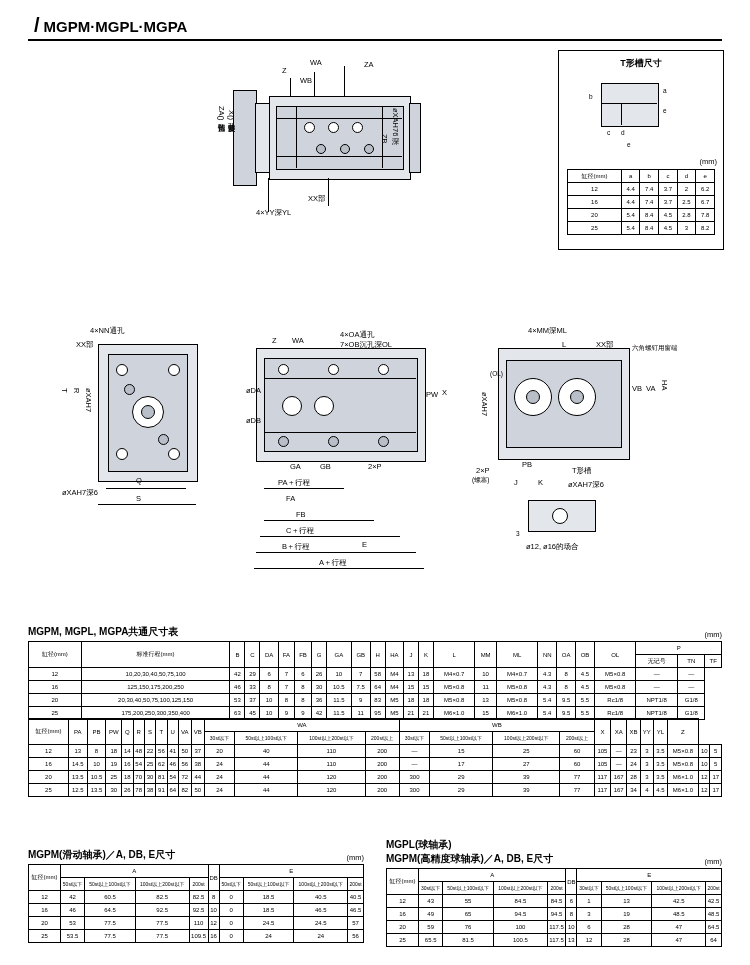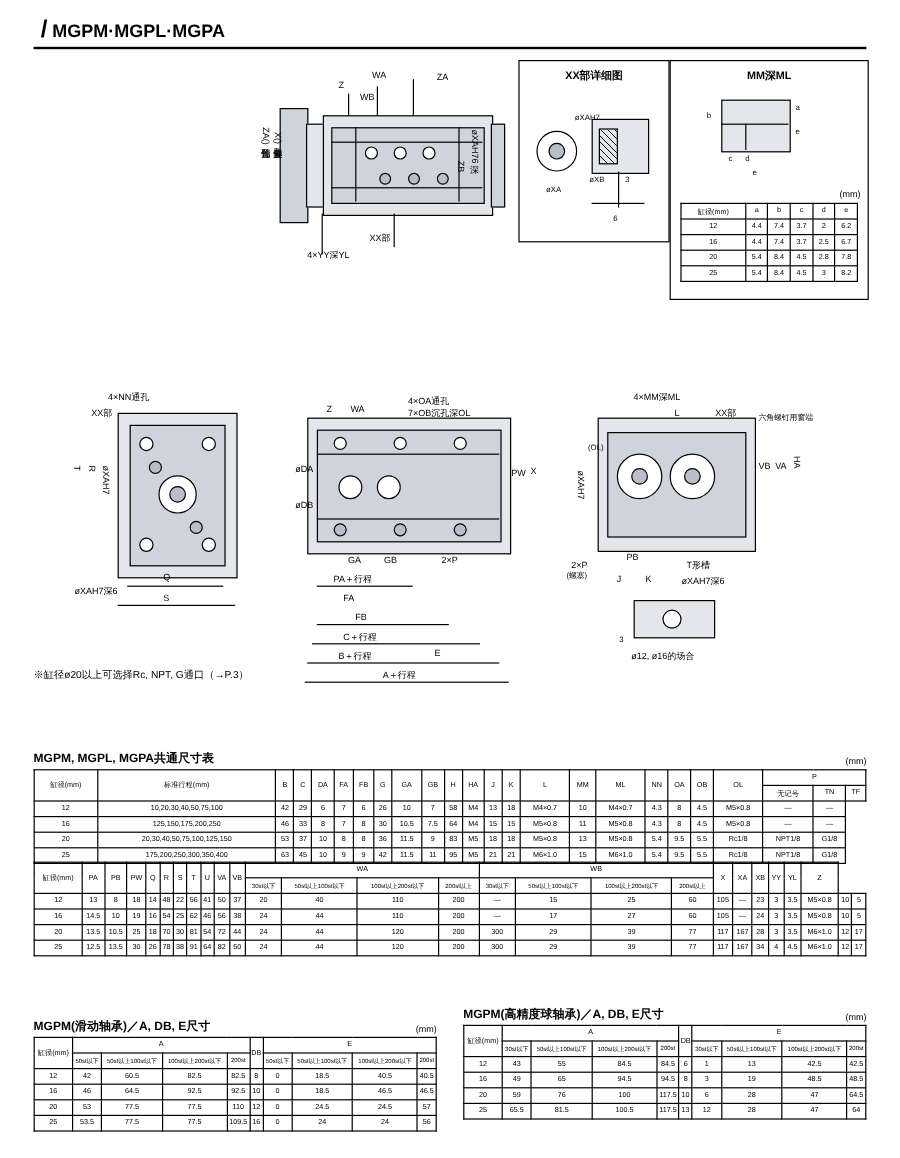--- a/index.html
+++ b/index.html
@@ -92,37 +92,23 @@
       <span class="lbl" style="left:272px;top:28px;">WB</span>
       <span class="lbl" style="left:336px;top:12px;">ZA</span>
       <span class="lbl vert" style="left:198px;top:62px;">X(安装孔位置)</span>
       <span class="lbl vert" style="left:188px;top:58px;">ZA(销孔位置)</span>
       <span class="lbl vert" style="left:362px;top:60px;">øXAH7深6</span>
       <span class="lbl vert" style="left:352px;top:86px;">ZB</span>
       <span class="lbl" style="left:228px;top:160px;">4×YY深YL</span>
       <span class="lbl" style="left:280px;top:146px;">XX部</span>
     </div>
 
-    <div class="dwg-box" style="left:404px;top:2px;width:124px;height:150px;">
-      <div style="text-align:center;font-size:9px;font-weight:bold;margin-top:6px;">XX部详细图</div>
-      <div class="circ" style="left:14px;top:58px;width:32px;height:32px;"></div>
-      <div class="circf" style="left:24px;top:68px;width:12px;height:12px;"></div>
-      <div class="blk2" style="left:60px;top:48px;width:46px;height:44px;"></div>
-      <div class="hatch" style="left:66px;top:56px;width:14px;height:28px;"></div>
-      <span class="lbl-s" style="left:46px;top:44px;">øXAH7</span>
-      <span class="lbl-s" style="left:58px;top:96px;">øXB</span>
-      <span class="lbl-s" style="left:22px;top:104px;">øXA</span>
-      <span class="lbl-s" style="left:88px;top:96px;">3</span>
-      <span class="lbl-s" style="left:78px;top:128px;">6</span>
-      <div class="ln" style="left:82px;top:92px;width:1px;height:30px;"></div>
-      <div class="ln" style="left:60px;top:118px;width:44px;height:1px;"></div>
-    </div>
 
     <div class="dwg-box" style="left:530px;top:2px;width:164px;height:198px;">
-      <div style="text-align:center;font-size:9px;font-weight:bold;margin-top:6px;">MM深ML</div>
+      <div style="text-align:center;font-size:9px;font-weight:bold;margin-top:6px;">T形槽尺寸</div>
 
       <div class="blk2" style="left:42px;top:32px;width:56px;height:42px;"></div>
       <div class="ln" style="left:42px;top:52px;width:56px;height:1px;"></div>
       <div class="ln" style="left:62px;top:52px;width:1px;height:22px;"></div>
       <span class="lbl-s" style="left:30px;top:42px;">b</span>
       <span class="lbl-s" style="left:104px;top:36px;">a</span>
       <span class="lbl-s" style="left:104px;top:56px;">e</span>
       <span class="lbl-s" style="left:48px;top:78px;">c</span>
       <span class="lbl-s" style="left:62px;top:78px;">d</span>
       <span class="lbl-s" style="left:68px;top:90px;">e</span>
@@ -262,21 +248,20 @@
       <span class="lbl" style="left:540px;top:432px;">øXAH7深6</span>
 
       <div class="blk2" style="left:500px;top:452px;width:66px;height:30px;"></div>
       <div class="circ" style="left:524px;top:460px;width:14px;height:14px;"></div>
       <span class="lbl-s" style="left:488px;top:482px;">3</span>
       <span class="lbl" style="left:498px;top:494px;">ø12, ø16的场合</span>
     </div>
   </div>
 
   <div class="notes">
-    <div>※缸径ø20以上可选择Rc, NPT, G通口（→P.3）</div>
   </div>
 
   <div class="sec" style="left:28px;top:625px;width:694px;">
     <div style="display:flex;justify-content:space-between;align-items:flex-end;">
       <span class="tbl-title">MGPM, MGPL, MGPA共通尺寸表</span>
       <span class="mm">(mm)</span>
     </div>
     <table style="width:694px;margin-top:2px;">
       <thead id="main-head">
           <tr>
@@ -641,20 +626,21 @@
             <td style="font-size: 6px;">0</td>
             <td style="font-size: 6px;">24</td>
             <td style="font-size: 6px;">24</td>
             <td style="font-size: 6px;">56</td>
           </tr>
         </tbody>
     </table>
   </div>
 
   <div class="sec" style="left:386px;top:838px;width:336px;">
+    <div class="tbl-title">MGPL(球轴承)</div>
     <div style="display:flex;justify-content:space-between;align-items:flex-end;">
       <span class="tbl-title">MGPM(高精度球轴承)／A, DB, E尺寸</span>
       <span class="mm">(mm)</span>
     </div>
     <table style="width:336px;margin-top:2px;">
       <thead id="mgpl-head">
           <tr>
             <th rowspan="2" style="font-size: 6px;">缸径(mm)</th>
             <th colspan="4" style="font-size: 6px;">A</th>
             <th rowspan="2" style="font-size: 6px;">DB</th>

